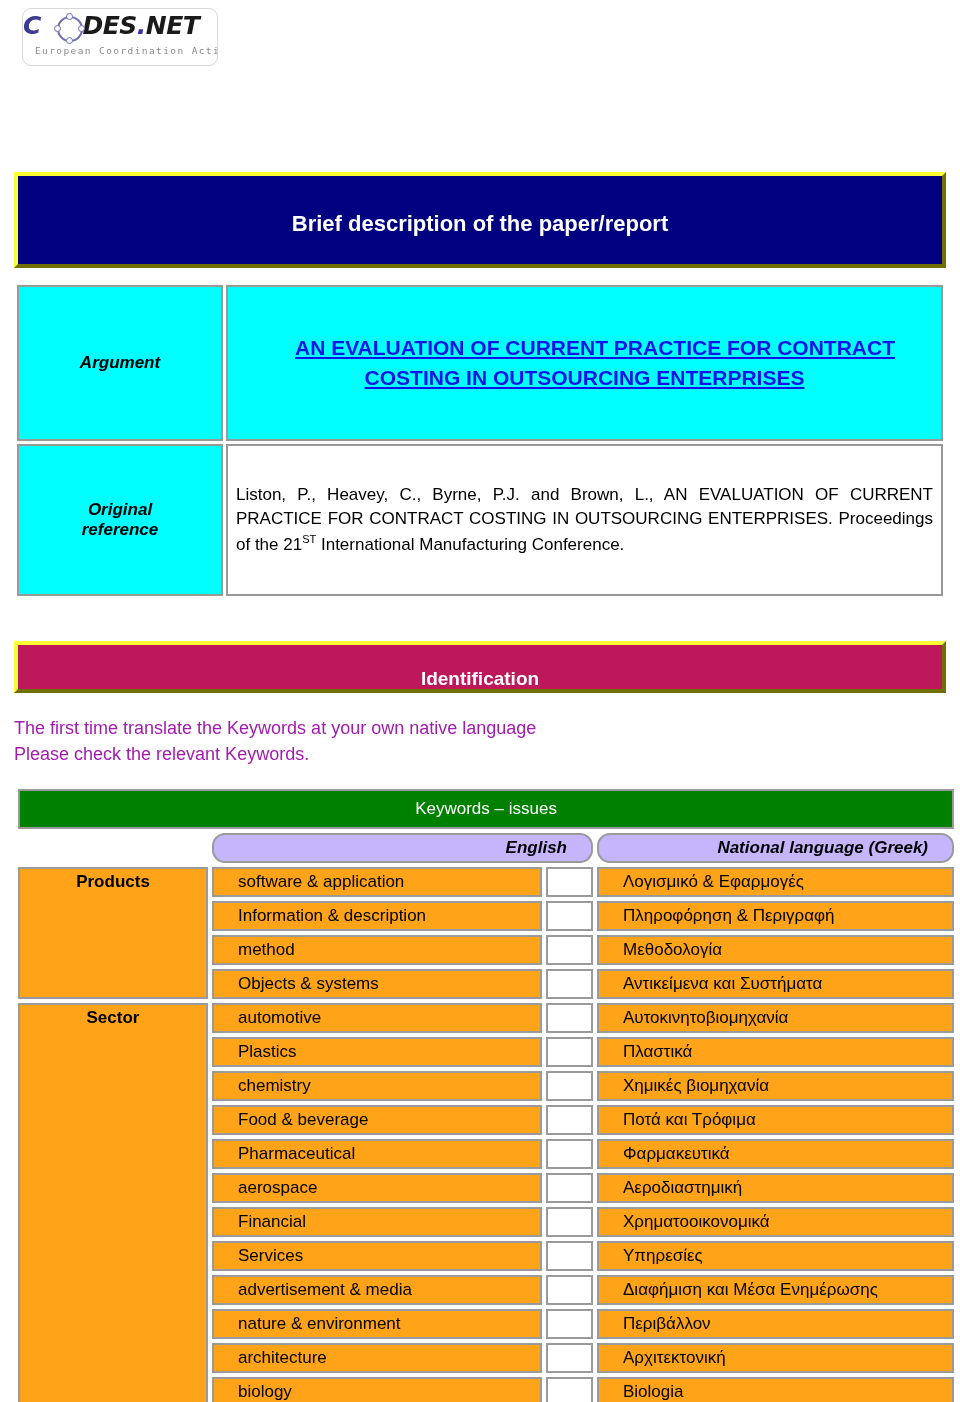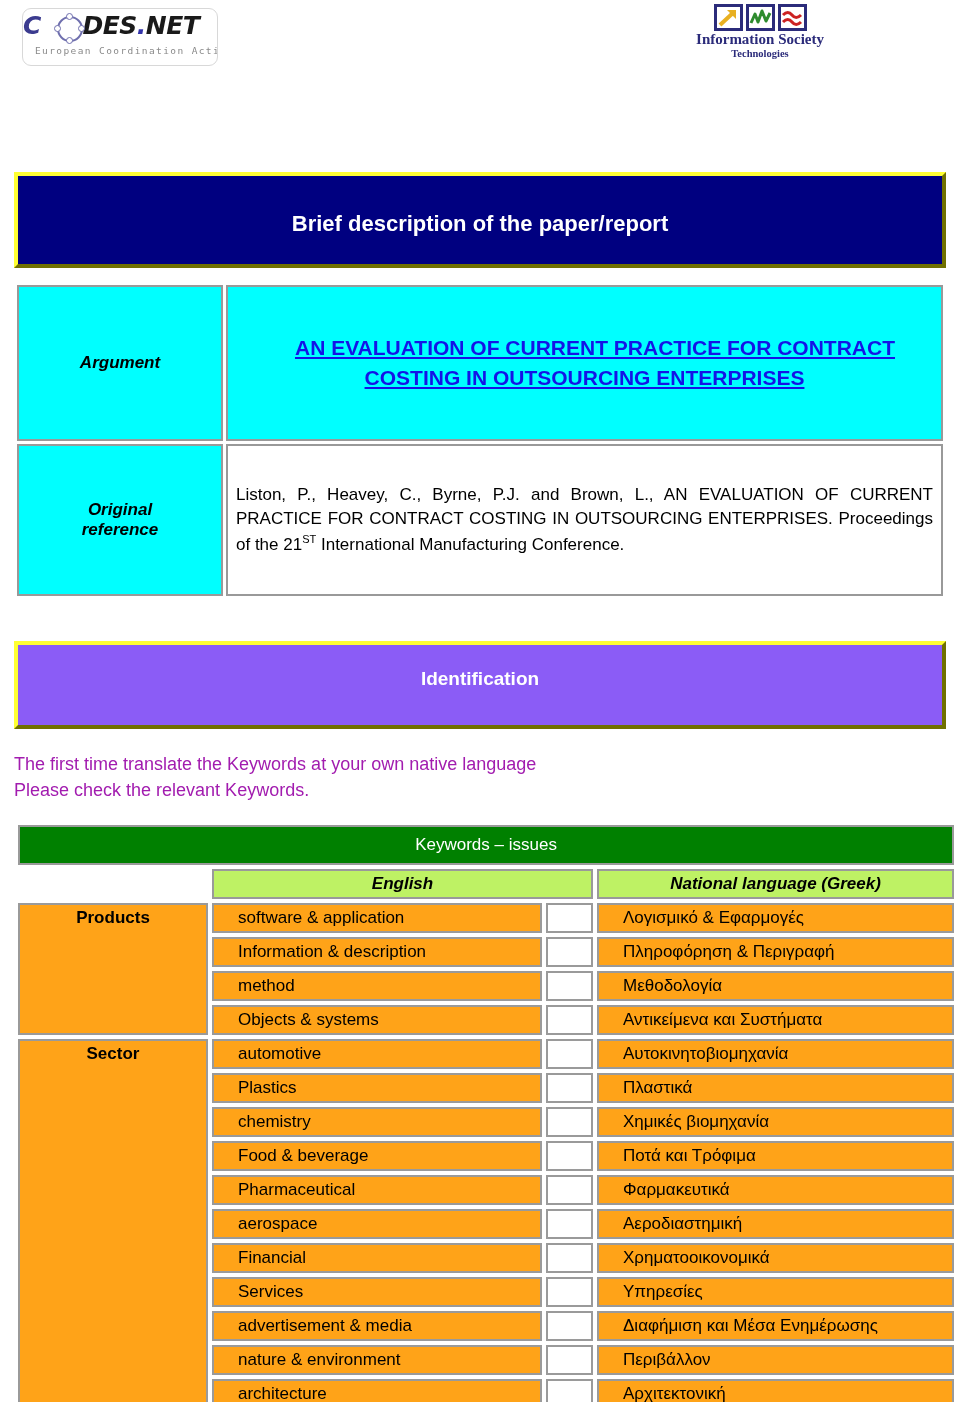--- a/index.html
+++ b/index.html
@@ -128,22 +128,22 @@
     font-weight: bold;
   }
   .banner-title {
     background: #000080;
     height: 96px;
     line-height: 96px;
     font-size: 22px;
     margin-top: 86px;
   }
   .banner-ident {
-    background: #8b5cf6;
-    height: 88px;
+    background: #be185d;
+    height: 52px;
     line-height: 68px;
     font-size: 19px;
     margin-top: 42px;
   }
 
   
   .info-table {
     margin: 14px 14px 0 14px;
     border-collapse: separate;
     border-spacing: 3px;
@@ -212,26 +212,27 @@
   }
   .kw-head {
     background: #008000;
     color: #ffffff;
     text-align: center;
     height: 40px;
     font-size: 19px;
     font-weight: normal;
   }
   .kw-sub {
-    background: #bef264;
+    background: #c4b5fd;
     color: #000000;
-    text-align: center;
+    text-align: right;
     font-weight: bold;
     font-style: italic;
     height: 28px;
+    border-radius: 13px;
   }
   .col-group { width: 190px; }
   .col-eng   { width: 330px; }
   .col-chk   { width: 47px; }
   .col-gr    { width: 357px; }
 
   .group-cell {
     background: #ffa318;
     text-align: center;
     font-weight: bold;
@@ -260,43 +261,20 @@
     </div>
     <div class="codes-ring">
         <i></i>
         <i></i>
         <i></i>
         <i></i>
       </div>
     <div class="codes-sub">European Coordination Action</div>
   </div>
 
-  <div class="ist-logo">
-    <div class="ist-squares">
-      <div class="ist-sq">
-        <svg width="23" height="21" viewBox="0 0 23 21" aria-hidden="true">
-          <path d="M3 18 L17 5" stroke="#e8b021" stroke-width="4" fill="none"></path>
-          <path d="M19 3 L19 12 L10 3 Z" fill="#e8b021"></path>
-        </svg>
-      </div>
-      <div class="ist-sq">
-        <svg width="23" height="21" viewBox="0 0 23 21" aria-hidden="true">
-          <path d="M2 16 L6 7 L9 15 L13 4 L17 14 L21 6" stroke="#2e8b2e" stroke-width="3" fill="none" stroke-linejoin="round"></path>
-        </svg>
-      </div>
-      <div class="ist-sq">
-        <svg width="23" height="21" viewBox="0 0 23 21" aria-hidden="true">
-          <path d="M2 8 Q7 3 11 8 T20 8" stroke="#cc2222" stroke-width="3" fill="none"></path>
-          <path d="M2 15 Q7 10 11 15 T20 15" stroke="#cc2222" stroke-width="3" fill="none"></path>
-        </svg>
-      </div>
-    </div>
-    <div class="ist-name">Information Society</div>
-    <div class="ist-tech">Technologies</div>
-  </div>
 
 </div>
 
 <div class="banner banner-title">Brief description of the paper/report</div>
 
 <table class="info-table">
   <tbody>
       <tr>
     <td class="lbl-cell">Argument</td>
     <td class="arg-cell">

